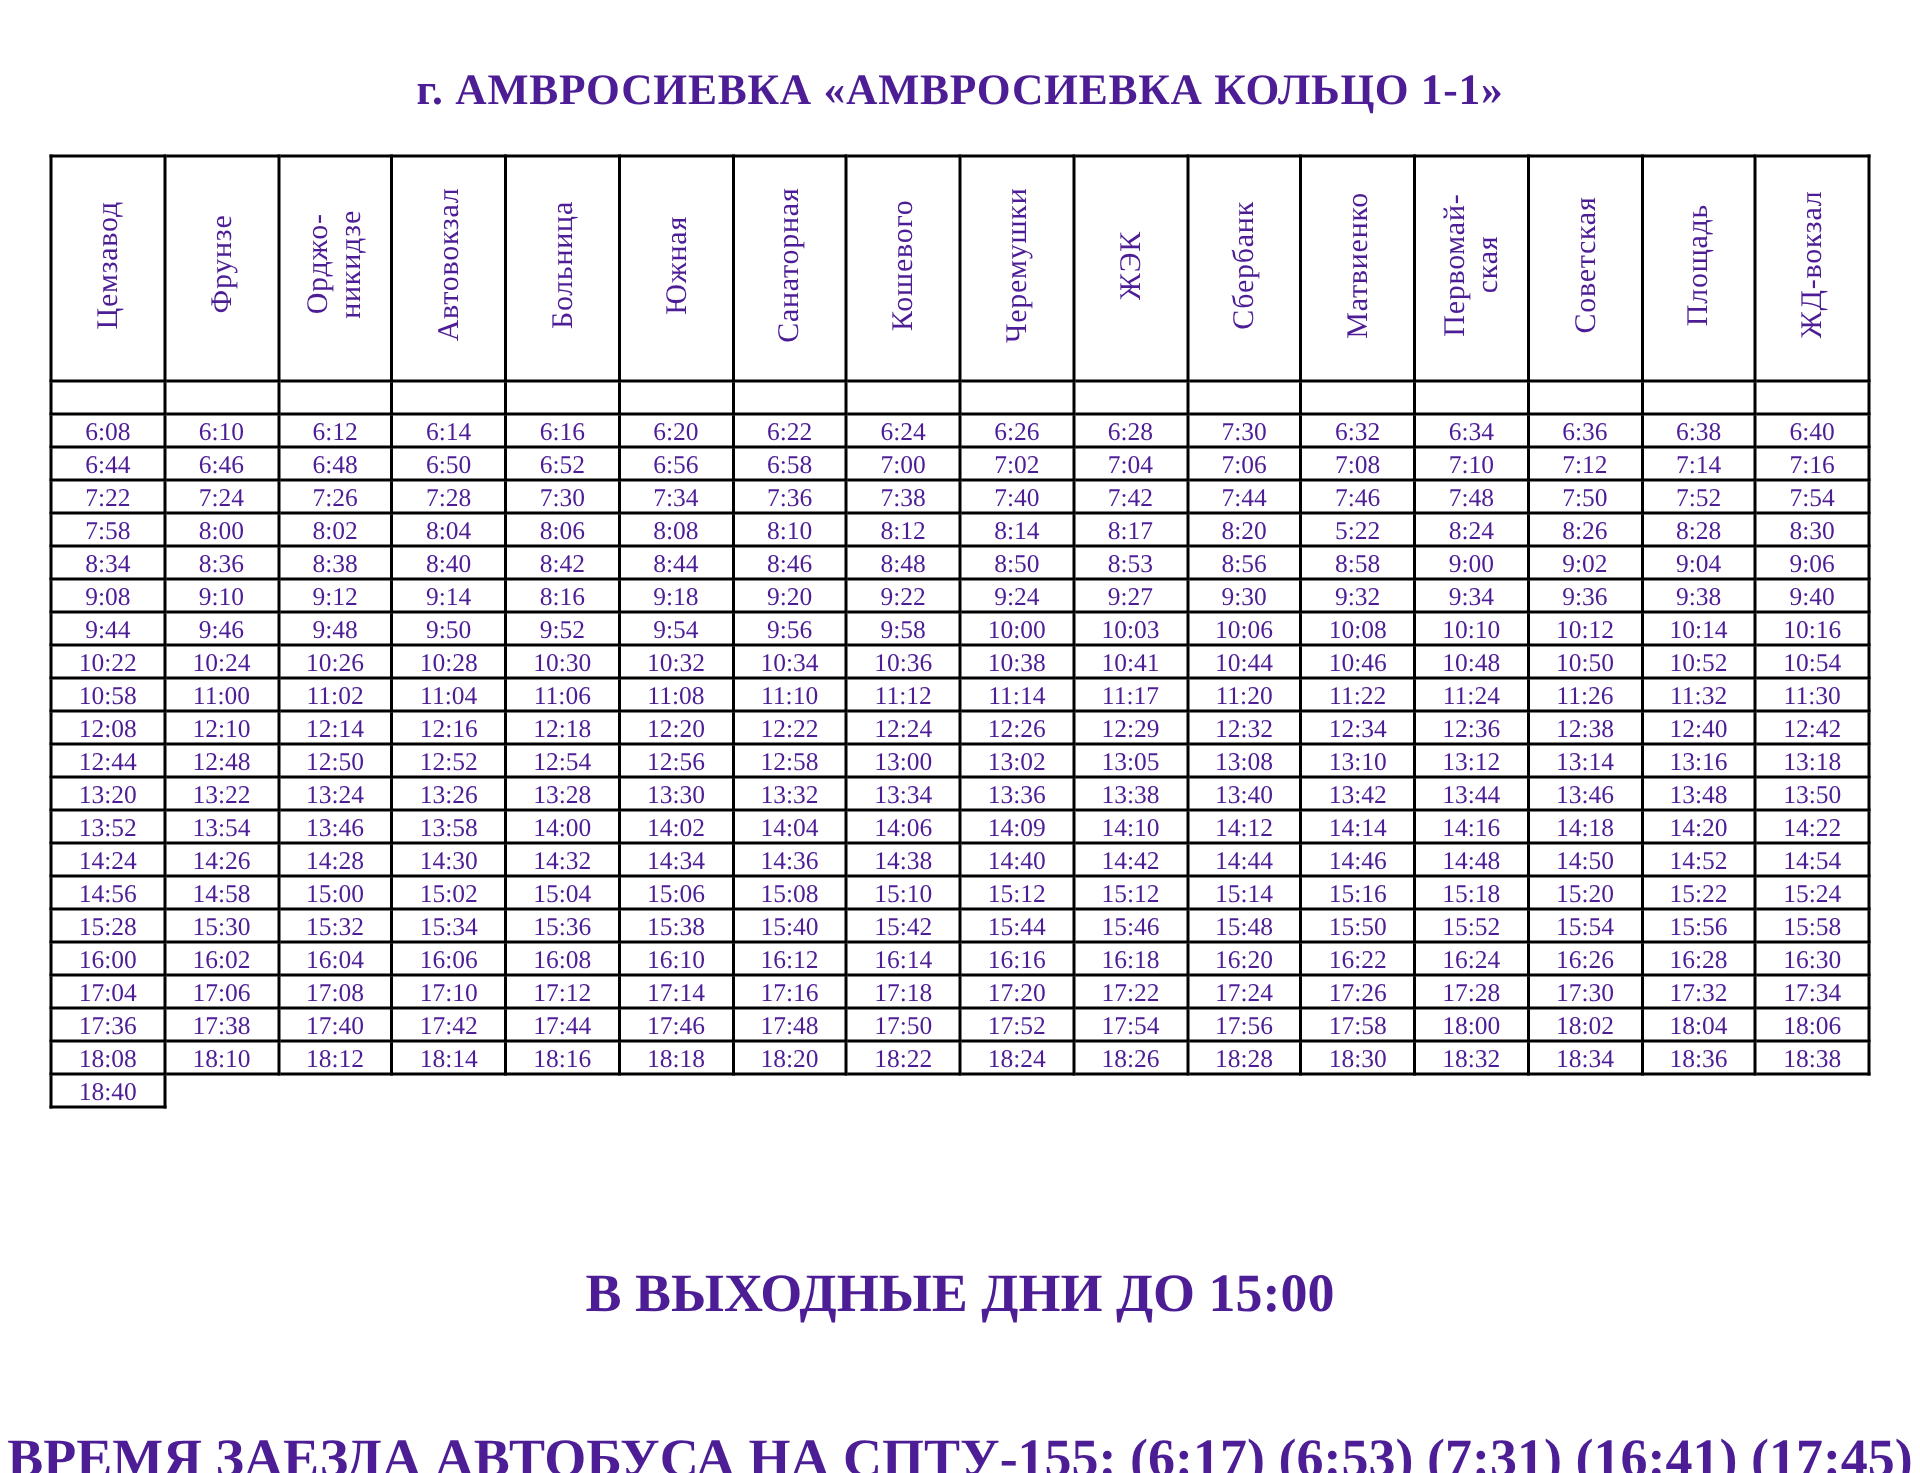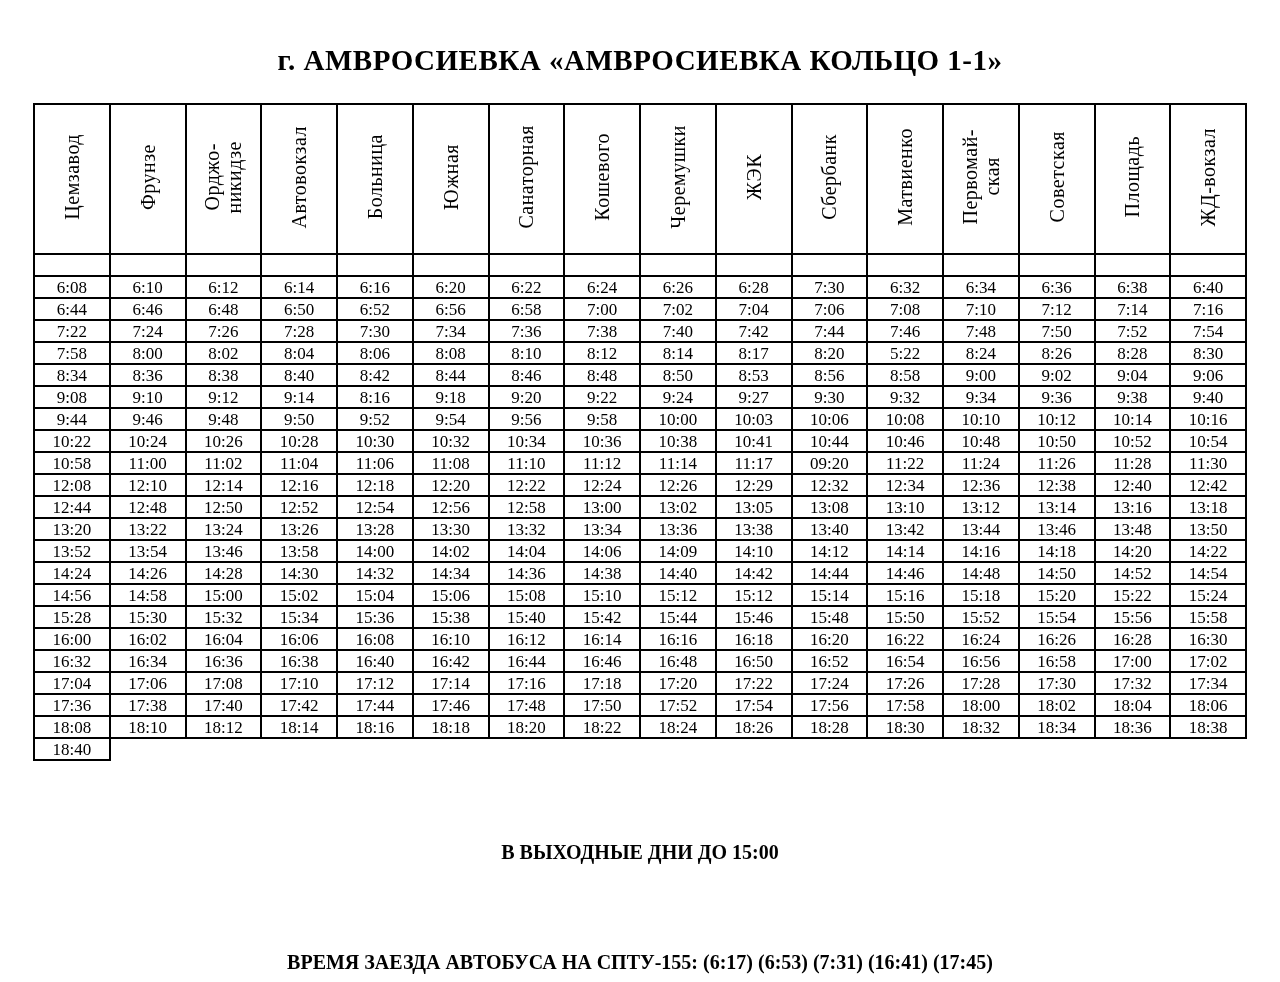--- a/index.html
+++ b/index.html
@@ -5,21 +5,21 @@
   html, body {
     margin: 0;
     padding: 0;
     background: #ffffff;
   }
   .page {
     position: relative;
     width: 1280px;
     height: 982px;
     background: #ffffff;
-    color: #000000;
+    color: #4c1d95;
     font-family: "Liberation Serif", serif;
     overflow: hidden;
   }
   .doc-title {
     position: absolute;
     top: 44px;
     left: 0;
     width: 100%;
     text-align: center;
     font-size: 29px;
@@ -67,21 +67,21 @@
   }
   tbody.times tr.extra-row td.ghost {
     border: none;
   }
   .note {
     position: absolute;
     left: 0;
     width: 100%;
     text-align: center;
     font-weight: bold;
-    font-size: 20px;
+    font-size: 36px;
   }
   .note-weekend { top: 841px; }
   .note-sptu    { top: 924px; margin-top: 27px; }
 </style>
 </head>
 <body>
 
 <div class="page">
 
   <div class="doc-title">г. АМВРОСИЕВКА «АМВРОСИЕВКА КОЛЬЦО 1-1»</div>
@@ -276,25 +276,25 @@
           <td>10:58</td>
           <td>11:00</td>
           <td>11:02</td>
           <td>11:04</td>
           <td>11:06</td>
           <td>11:08</td>
           <td>11:10</td>
           <td>11:12</td>
           <td>11:14</td>
           <td>11:17</td>
-          <td>09:20</td>
+          <td>11:20</td>
           <td>11:22</td>
           <td>11:24</td>
           <td>11:26</td>
-          <td>11:28</td>
+          <td>11:32</td>
           <td>11:30</td>
         </tr>
         <tr>
           <td>12:08</td>
           <td>12:10</td>
           <td>12:14</td>
           <td>12:16</td>
           <td>12:18</td>
           <td>12:20</td>
           <td>12:22</td>
@@ -428,38 +428,20 @@
           <td>16:16</td>
           <td>16:18</td>
           <td>16:20</td>
           <td>16:22</td>
           <td>16:24</td>
           <td>16:26</td>
           <td>16:28</td>
           <td>16:30</td>
         </tr>
         <tr>
-          <td>16:32</td>
-          <td>16:34</td>
-          <td>16:36</td>
-          <td>16:38</td>
-          <td>16:40</td>
-          <td>16:42</td>
-          <td>16:44</td>
-          <td>16:46</td>
-          <td>16:48</td>
-          <td>16:50</td>
-          <td>16:52</td>
-          <td>16:54</td>
-          <td>16:56</td>
-          <td>16:58</td>
-          <td>17:00</td>
-          <td>17:02</td>
-        </tr>
-        <tr>
           <td>17:04</td>
           <td>17:06</td>
           <td>17:08</td>
           <td>17:10</td>
           <td>17:12</td>
           <td>17:14</td>
           <td>17:16</td>
           <td>17:18</td>
           <td>17:20</td>
           <td>17:22</td>

